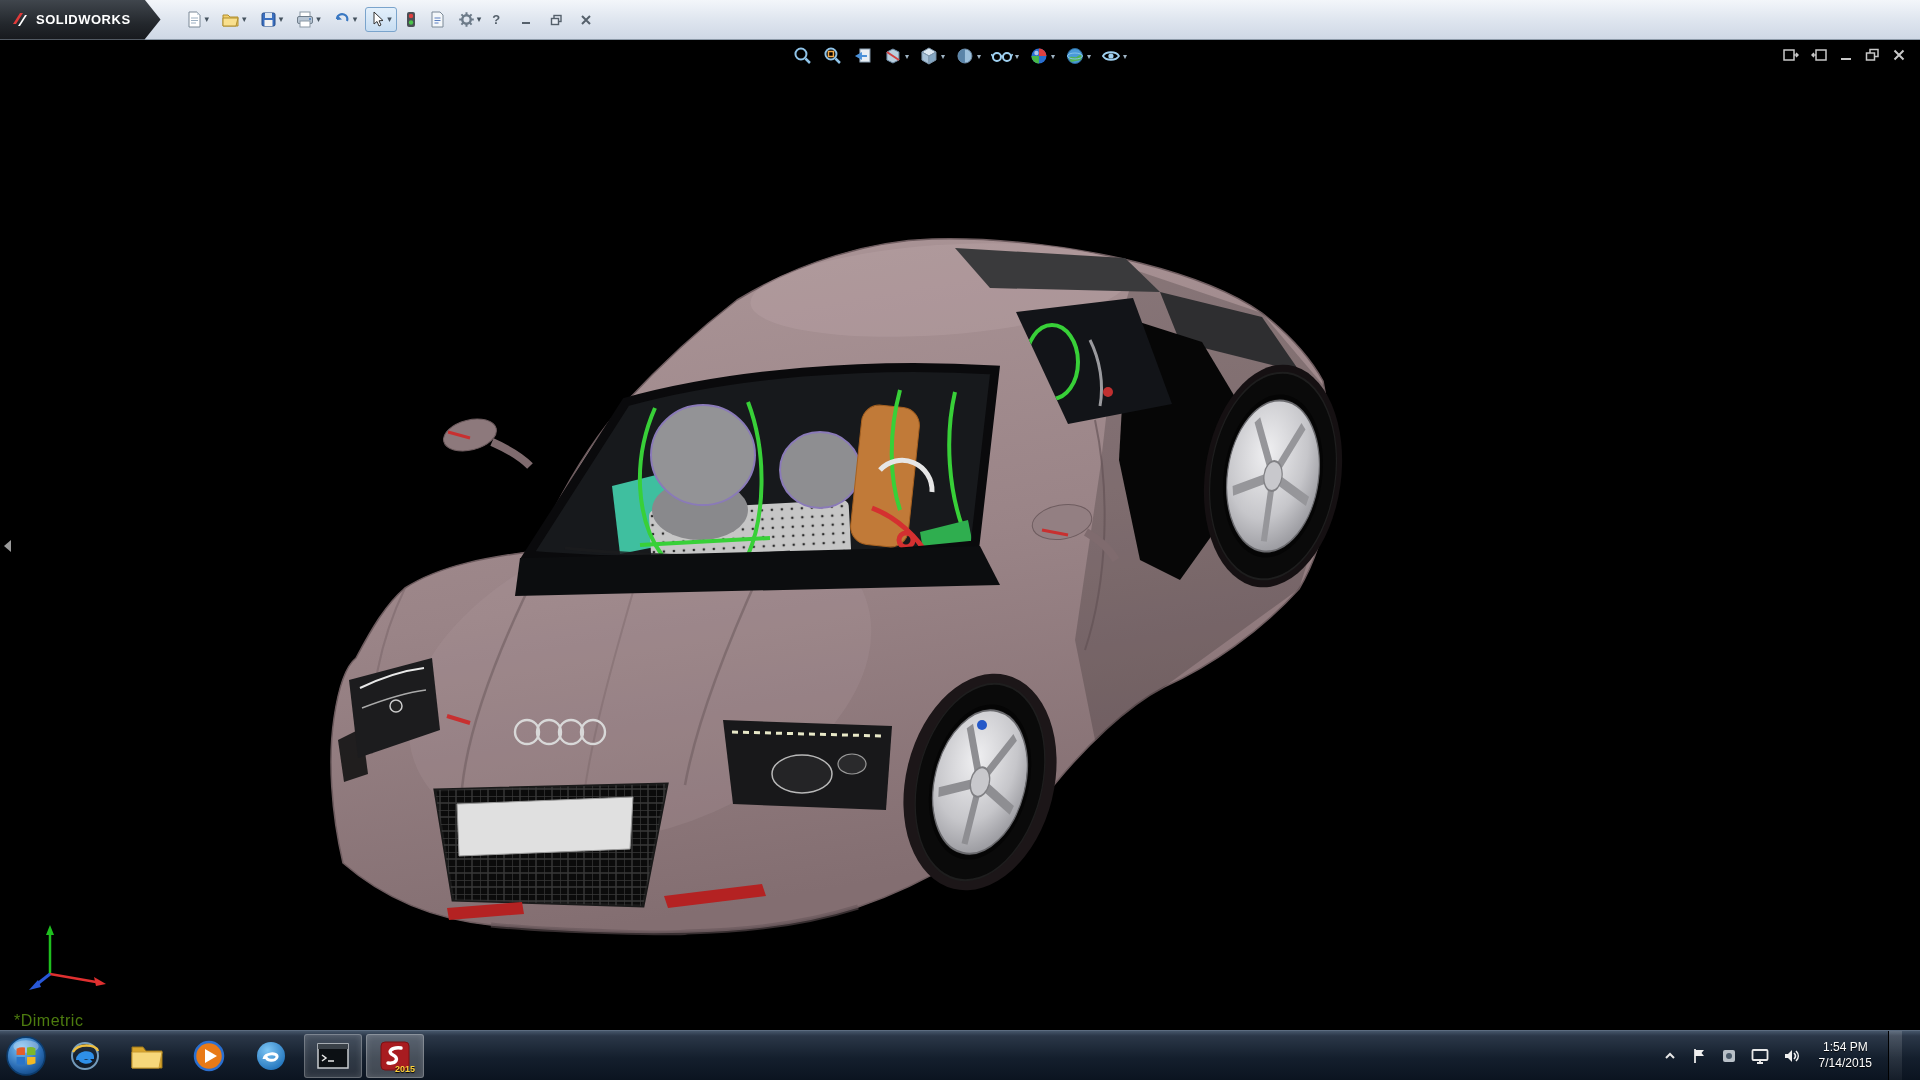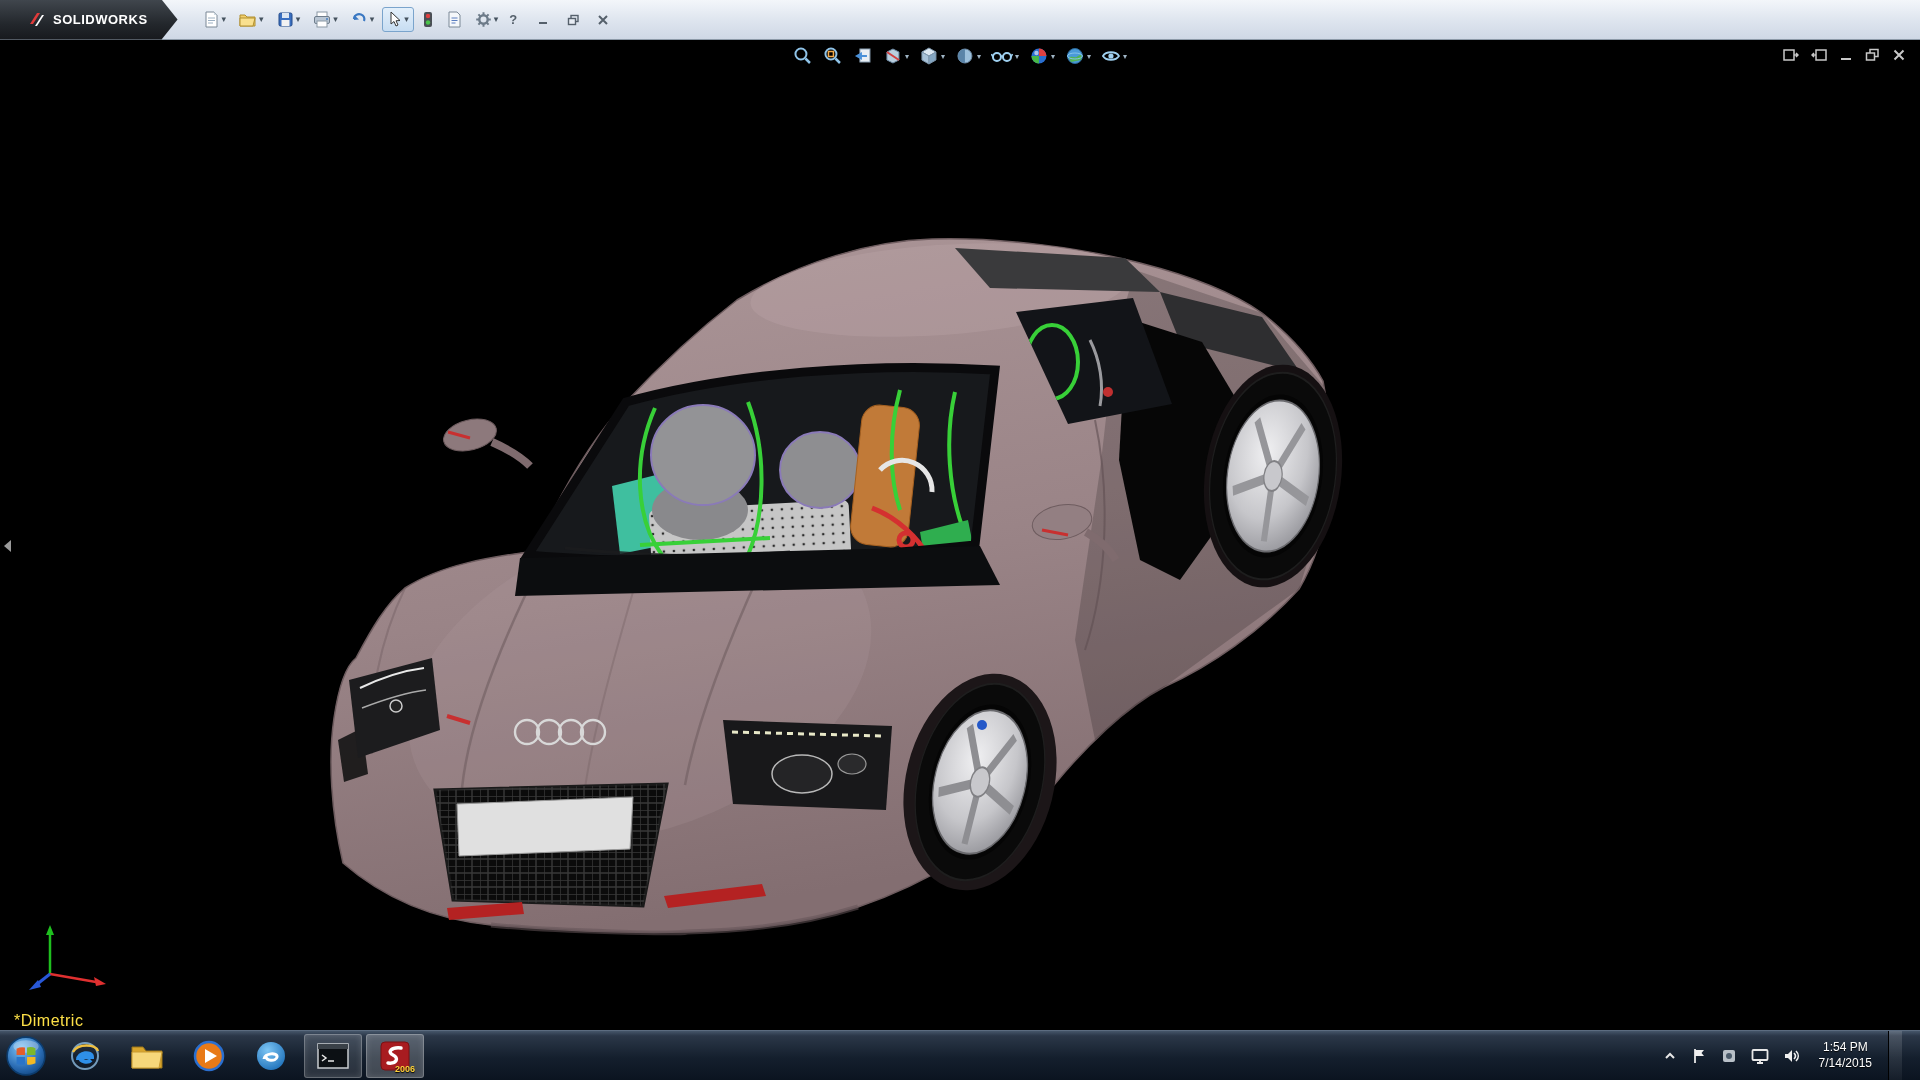--- a/index.html
+++ b/index.html
@@ -5,21 +5,21 @@
   * { margin:0; padding:0; box-sizing:border-box; }
   html,body { width:1920px; height:1080px; overflow:hidden; background:#000;
               font-family:"Liberation Sans", sans-serif; }
 
   
   #titlebar { position:absolute; top:0; left:0; width:1920px; height:40px;
     background:linear-gradient(#f3f6fa, #dde4ee 55%, #cfd8e5);
     border-bottom:1px solid #8d9aa8; display:flex; align-items:center; z-index:30; }
   .brand { height:40px; display:flex; align-items:center; gap:7px;
     background:linear-gradient(#40464d, #23272c 60%, #17191d);
-    padding:0 30px 0 28px;
+    padding:0 30px 0 11px;
     clip-path:polygon(0 0, calc(100% - 16px) 0, 100% 50%, calc(100% - 16px) 100%, 0 100%); }
   .brand-text { color:#fff; font-size:13px; font-weight:bold; letter-spacing:.5px; }
   .tb-tools { display:flex; align-items:center; gap:3px; margin-left:20px; }
   .tool { display:flex; align-items:center; padding:3px 4px; border-radius:3px;
           border:1px solid transparent; cursor:default; }
   .tool.active { background:linear-gradient(#e4f0fb,#c7ddf2); border:1px solid #7aa4cc; }
   .caret { font-size:9px; color:#45525e; margin-left:2px; line-height:1; }
   .tb-title { flex:1; text-align:center; font-size:13px; color:#3a3a3a;
               text-shadow:0 1px 0 rgba(255,255,255,.7); }
   .tb-winctl { display:flex; align-items:center; gap:10px; margin-right:10px; }
@@ -35,21 +35,21 @@
              display:flex; align-items:center; gap:4px; z-index:12; }
   .hbtn { display:flex; align-items:center; padding:2px 3px; border-radius:2px; }
   .hcaret { font-size:8px; color:#9fb4c4; margin-left:2px; }
 
   .docctl { position:absolute; top:8px; right:14px; display:flex; gap:12px;
             align-items:center; z-index:12; }
 
   .collapse-arrow { position:absolute; left:2px; top:498px; z-index:12; }
 
   .triad { position:absolute; left:20px; bottom:36px; z-index:12; }
-  .orient-label { position:absolute; left:14px; bottom:0px; color:#fde047;
+  .orient-label { position:absolute; left:14px; bottom:0px; color:#4d7c0f;
                   font-size:16px; z-index:12; letter-spacing:.5px; }
 
   
   #taskbar { position:absolute; left:0; bottom:0; width:1920px; height:50px;
     background:linear-gradient(#46566a 0%, #2b3748 10%, #141f2d 55%, #0b1420 100%);
     border-top:1px solid #5c6c80; display:flex; align-items:center; z-index:40; }
   .start-btn { width:48px; height:48px; margin-left:2px; display:flex;
                align-items:center; justify-content:center; }
   .task-apps { display:flex; align-items:center; margin-left:4px; height:100%; }
   .tapp { width:58px; height:44px; display:flex; align-items:center; justify-content:center;
@@ -510,21 +510,21 @@
         <rect x="2" y="2" width="30" height="24" fill="#0c1014" stroke="#c8ccd0" stroke-width="1.5"></rect>
         <rect x="2" y="2" width="30" height="5" fill="#3a4148"></rect>
         <path d="M 6,13 L 10,16 L 6,19 M 12,19 H 18" stroke="#e8e8e8" stroke-width="1.5" fill="none"></path>
       </svg>
     </div>
     <div class="tapp running active">
       <svg width="32" height="32" viewBox="0 0 32 32">
         <rect x="2" y="2" width="28" height="28" rx="4" fill="#a81c20" stroke="#7a1013"></rect>
         <path d="M 22,8 C 12,7 8,12 14,15 C 20,18 18,24 9,23" fill="none" stroke="#ffffff" stroke-width="3.5" stroke-linecap="round"></path>
       </svg>
-      <span class="sw-badge">2006</span>
+      <span class="sw-badge">2015</span>
     </div>
   </div>
 
   <div class="tray">
     <div class="tray-btn">
       <svg width="14" height="12" viewBox="0 0 14 12">
         <path d="M 3,8 L 7,4 L 11,8" stroke="#e8e8e8" stroke-width="2" fill="none"></path>
       </svg>
     </div>
     <div class="tray-btn">

